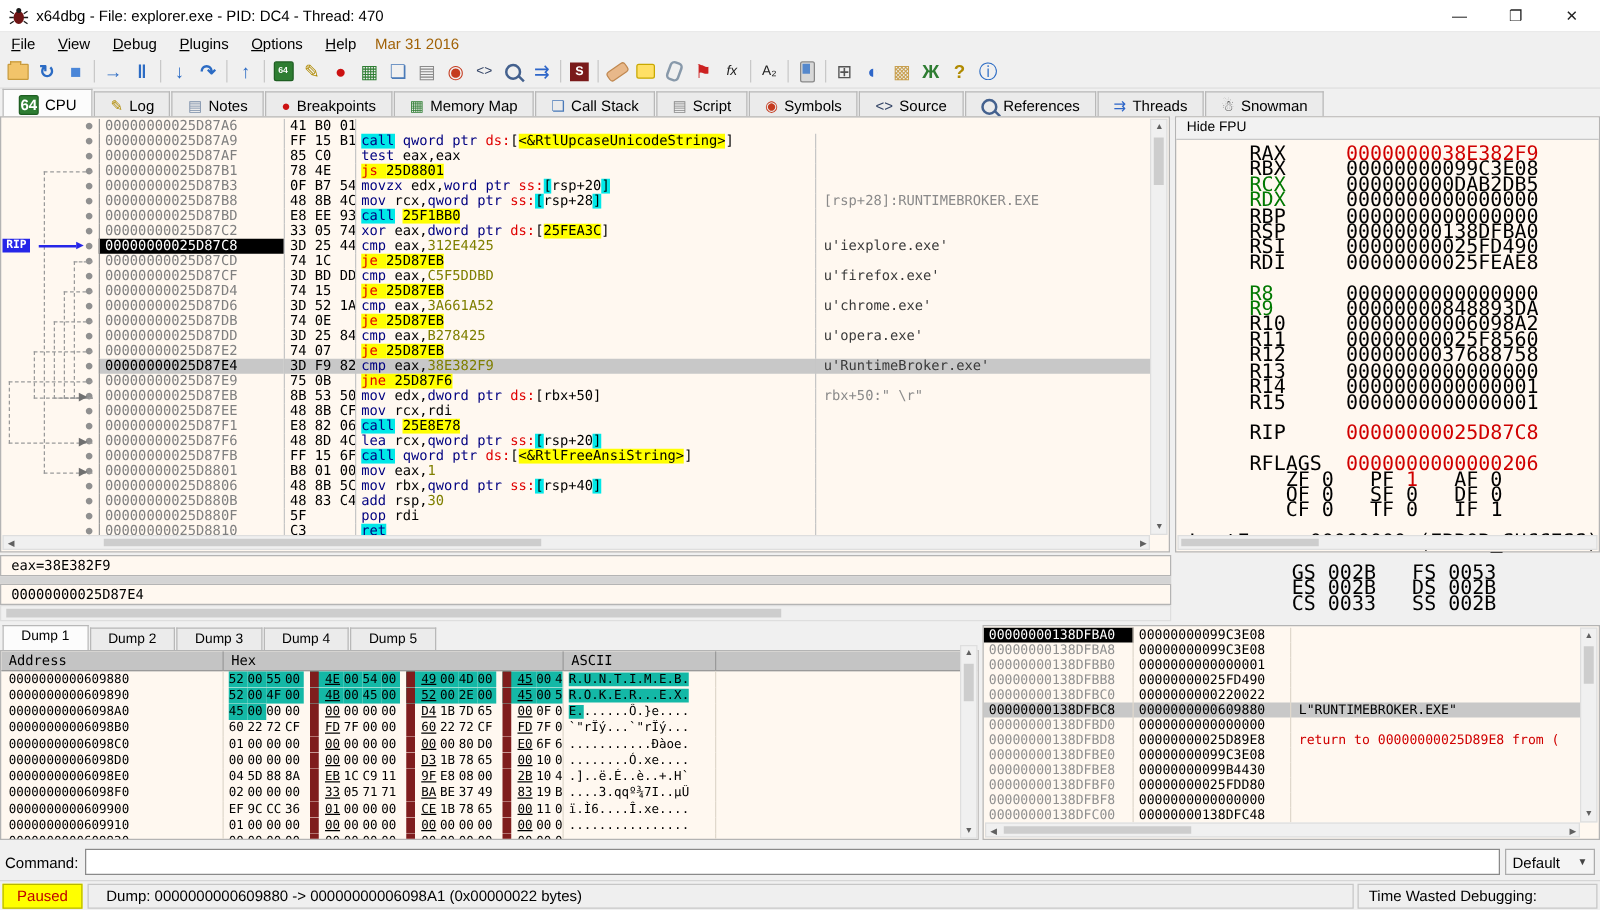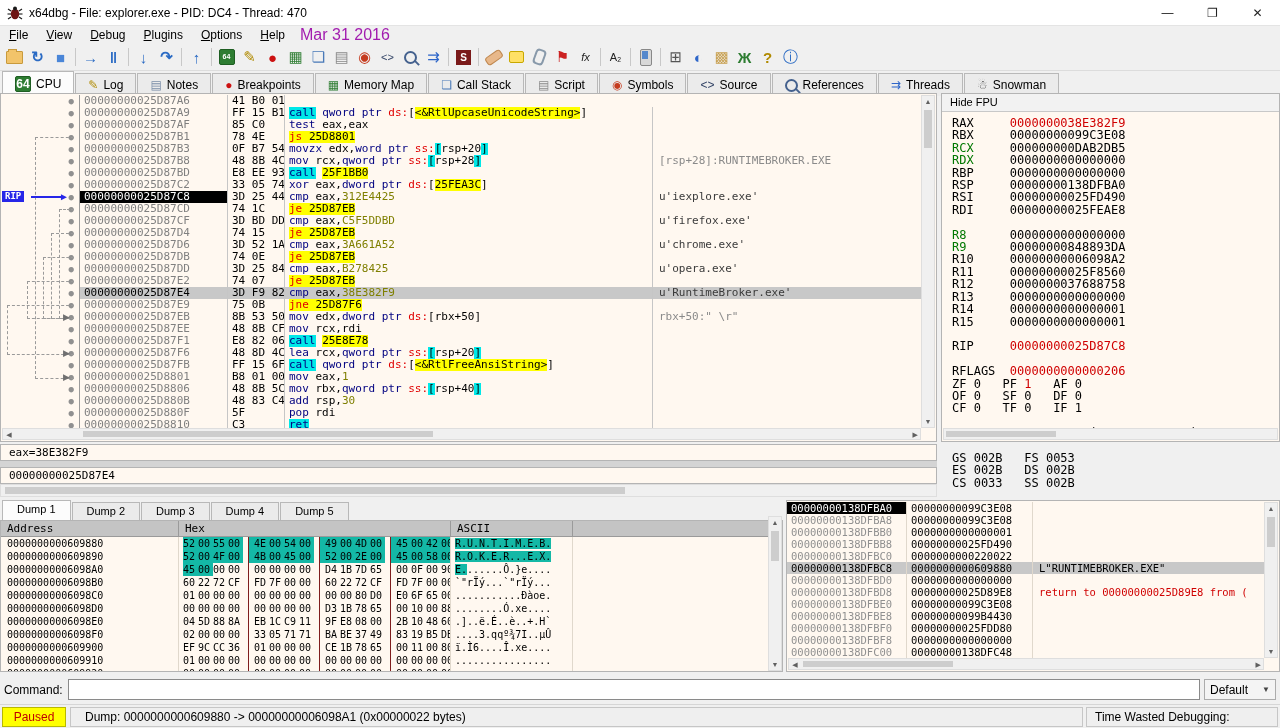--- a/index.html
+++ b/index.html
@@ -7,21 +7,21 @@
        font-family:"Liberation Sans",sans-serif;overflow:hidden;color:#000;}
   
   .titlebar{height:25px;background:#FFFFFF;display:flex;align-items:center;border-bottom:1px solid #E4E4E4;}
   .appicon{width:16px;height:16px;margin:0 6px 0 7px;}
   .titletext{font-size:12px;}
   .wbtns{margin-left:auto;display:flex;}
   .wbtn{width:45px;height:24px;text-align:center;line-height:24px;font-size:12px;color:#222;}
   
   .menubar{height:18px;display:flex;align-items:center;background:#F0F0F0;font-size:12px;}
   .mitem{padding:1px 9px;}
-  .mdate{color:#a21caf;margin-left:6px;font-size:16px;}
+  .mdate{color:#a16207;margin-left:6px;font-size:12px;}
   
   .toolbar{height:26px;display:flex;align-items:center;background:#F0F0F0;padding-left:3px;border-bottom:1px solid #DCDCDC;}
   .tbtn{width:23px;height:22px;display:flex;align-items:center;justify-content:center;font-size:15px;}
   .tsep{width:1px;height:18px;background:#C8C8C8;margin:0 3px;}
   .i-folder{width:15px;height:11px;background:#F2C46A;border:1px solid #C89A3C;border-radius:1px;position:relative;display:inline-block;}
   .i-folder:before{content:"";position:absolute;top:-3px;left:1px;width:7px;height:2px;background:#F2C46A;border:1px solid #C89A3C;border-bottom:none;}
   .i-chip{display:inline-block;width:14px;height:14px;border-radius:2px;border:1px solid #1E5E22;color:#fff;font-size:7px;font-weight:bold;text-align:center;line-height:14px;}
   .i-mag{display:inline-block;width:9px;height:9px;border:2px solid #44618E;border-radius:50%;position:relative;}
   .i-mag:after{content:"";position:absolute;width:6px;height:2px;background:#44618E;transform:rotate(45deg);right:-5px;bottom:-2px;}
   .i-sblock{display:inline-block;width:15px;height:15px;background:#7A1A1A;color:#fff;font-size:10px;font-weight:bold;text-align:center;line-height:15px;}
@@ -60,21 +60,21 @@
   .riparrow{position:absolute;color:#2626E8;font-size:10px;line-height:10px;}
   
   .sb{position:absolute;background:#F0F0F0;border:1px solid #DEDEDE;box-sizing:border-box;}
   .sb .ar{position:absolute;color:#606060;font-size:7px;width:100%;text-align:center;}
   .thumb{position:absolute;background:#CDCDCD;}
   .vs{top:1px;bottom:13px;right:1px;width:14px;}
   .hs{left:1px;right:15px;bottom:1px;height:12px;}
   
   .registers-pane{flex:1;margin-left:4px;background:#FFF8F0;border:1px solid #B4B4B4;position:relative;box-sizing:border-box;}
   .hidefpu{height:18px;background:#F2F2F2;border-bottom:1px solid #C8C8C8;font-size:11px;padding:2px 0 0 8px;box-sizing:border-box;}
-  .reglines{padding:5px 0 0 10px;font-family:"DejaVu Sans Mono",monospace;font-size:12px;line-height:12.4px;white-space:pre;}
+  .reglines{padding:5px 0 0 10px;font-family:"DejaVu Sans Mono",monospace;font-size:16px;line-height:12.4px;white-space:pre;text-align:center;}
   .rg-k{color:#000;} .rg-g{color:#007800;} .rg-r{color:#D00000;}
   
   .infopane{position:absolute;top:444px;left:0;width:937px;height:53px;}
   .iline{height:17px;background:#FFF8F0;border:1px solid #B4B4B4;box-sizing:border-box;
          font-family:"DejaVu Sans Mono",monospace;font-size:11px;line-height:15px;padding-left:8px;}
   .igap{height:6px;background:#D4D4D4;}
   .ihs{position:relative;height:13px;background:#F0F0F0;border:1px solid #DEDEDE;box-sizing:border-box;}
   
   .bottom{position:absolute;top:500px;left:0;width:1280px;height:172px;display:flex;}
   .dump-pane{width:783px;position:relative;}
@@ -84,21 +84,21 @@
   .dumpbody{position:absolute;top:20px;left:0;right:0;bottom:0;background:#FFF8F0;border:1px solid #B4B4B4;overflow:hidden;}
   .dhead{display:flex;height:15px;background:#C4C4C4;font-family:"DejaVu Sans Mono",monospace;font-size:11px;line-height:15px;border-bottom:1px solid #9A9A9A;}
   .dhead span{padding-left:6px;border-right:1px solid #9A9A9A;box-sizing:border-box;}
   .dh-addr{width:178px;} .dh-hex{width:272px;} .dh-ascii{width:122px;} .dh-blank{flex:1;border-right:none !important;}
   .drws{font-family:"DejaVu Sans Mono",monospace;font-size:10px;}
   .dr{display:flex;height:13px;line-height:13px;}
   .da{width:178px;padding-left:6px;border-right:1px solid #E0D8CC;box-sizing:border-box;flex:none;}
   .dhx{width:272px;padding-left:4px;border-right:1px solid #E0D8CC;box-sizing:border-box;flex:none;white-space:nowrap;overflow:hidden;}
   .dax{width:122px;padding-left:4px;border-right:1px solid #E0D8CC;box-sizing:border-box;flex:none;white-space:pre;overflow:hidden;}
   .byte{display:inline-block;width:15px;}
-  .byte.g4{border-left:1px solid #7f1d1d;margin-left:5px;padding-left:5px;}
+  .byte.g4{border-left:7px solid #7f1d1d;margin-left:5px;padding-left:5px;text-decoration:underline;}
   .selbg{background:#14b8a6;}
   .dvs{position:absolute;top:16px;bottom:1px;right:1px;width:14px;background:#F0F0F0;border:1px solid #DEDEDE;box-sizing:border-box;}
   
   .stack-pane{flex:1;margin-left:3px;background:#FFF8F0;border:1px solid #B4B4B4;position:relative;box-sizing:border-box;overflow:hidden;}
   .srws{position:absolute;left:0;top:1px;right:15px;bottom:13px;overflow:hidden;font-family:"DejaVu Sans Mono",monospace;font-size:10.5px;}
   .sr{display:flex;height:12px;line-height:12px;white-space:pre;}
   .sa{width:120px;padding-left:4px;color:#909090;border-right:1px solid #E0D8CC;box-sizing:border-box;flex:none;}
   .sv{width:126px;padding-left:4px;border-right:1px solid #E0D8CC;box-sizing:border-box;flex:none;}
   .sc{flex:1;padding-left:6px;overflow:hidden;}
   .sr.pointer .sa{background:#000;color:#fff;}

